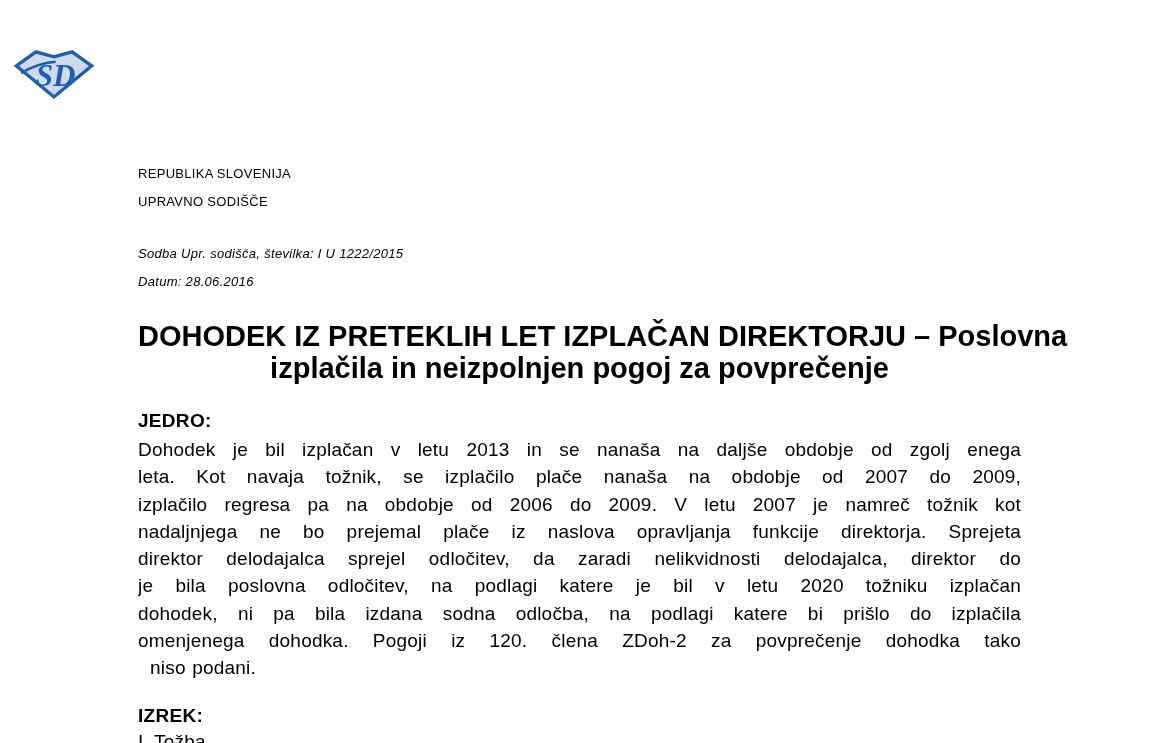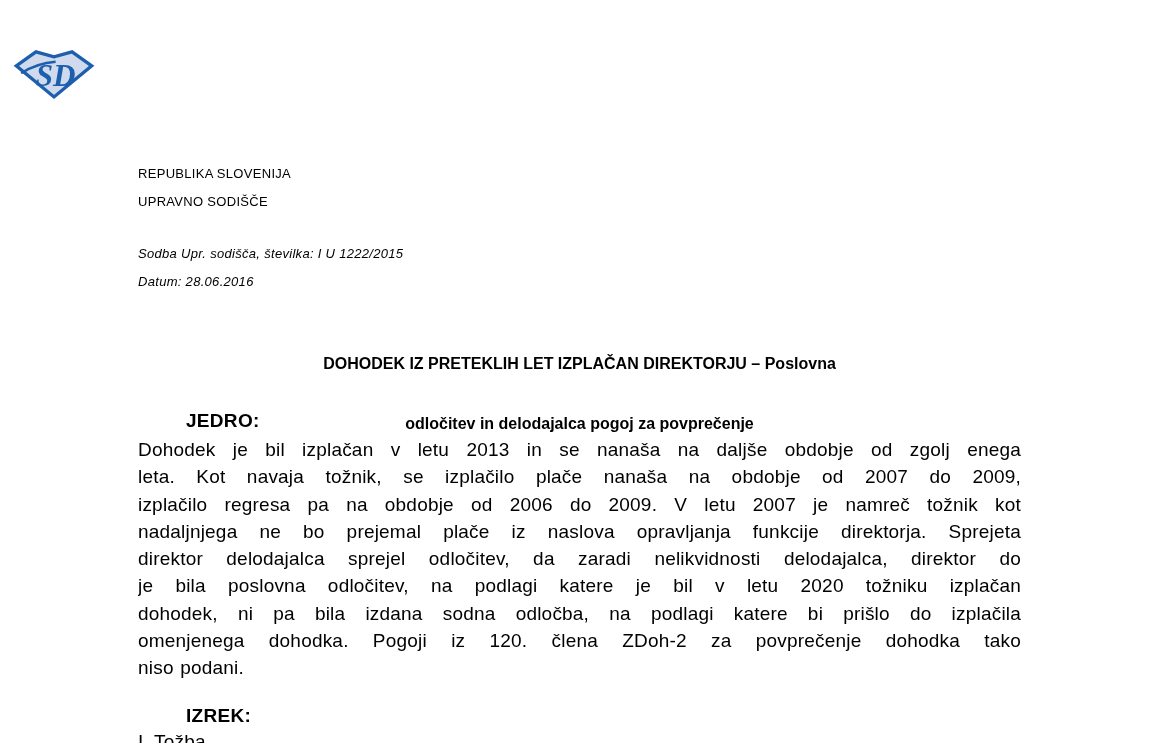--- a/index.html
+++ b/index.html
@@ -50,48 +50,47 @@
     font-size: 13px;
     line-height: 28px;
     letter-spacing: 0.3px;
   }
   .case-block { top: 240px; font-style: italic; }
   .title-block {
     top: 320px;
     text-align: center;
   }
   .title-line {
-    font-size: 16px;
+    font-size: 29px;
     line-height: 32px;
     font-weight: bold;
     white-space: nowrap;
-    margin-top: 28px;
   }
   .section-label {
     font-size: 19px;
     line-height: 28px;
     font-weight: bold;
     letter-spacing: 0.3px;
-    margin-left: 48px;
   }
   .jedro-label-block { top: 407px; }
   .jedro-lines-block { top: 436px; }
   .jline {
     font-size: 19px;
     line-height: 27.3px;
     height: 27.3px;
     overflow: hidden;
     text-align: justify;
     text-align-last: justify;
     word-spacing: 1px;
     letter-spacing: 0.2px;
   }
   .jline.last {
     text-align: left;
     text-align-last: left;
+    margin-left: 12px;
   }
   .izrek-block { top: 702px; }
   .partial-block { top: 728px; }
   .body-line {
     font-size: 19px;
     line-height: 28px;
     letter-spacing: 0.2px;
   }
 </style>
 </head>
@@ -112,21 +111,21 @@
     <div class="hdr-line">UPRAVNO SODIŠČE</div>
   </div>
 
   <div class="col case-block">
     <div class="hdr-line">Sodba Upr. sodišča, številka: I U 1222/2015</div>
     <div class="hdr-line">Datum: 28.06.2016</div>
   </div>
 
   <div class="col title-block">
     <div class="title-line">DOHODEK IZ PRETEKLIH LET IZPLAČAN DIREKTORJU – Poslovna</div>
-    <div class="title-line">odločitev in delodajalca pogoj za povprečenje</div>
+    <div class="title-line">izplačila in neizpolnjen pogoj za povprečenje</div>
   </div>
 
   <div class="col jedro-label-block">
     <div class="section-label">JEDRO:</div>
   </div>
 
   <div class="col jedro-lines-block">
     <div class="jline">Dohodek je bil izplačan v letu 2013 in se nanaša na daljše obdobje od zgolj enega</div>
     <div class="jline">leta. Kot navaja tožnik, se izplačilo plače nanaša na obdobje od 2007 do 2009,</div>
     <div class="jline">izplačilo regresa pa na obdobje od 2006 do 2009. V letu 2007 je namreč tožnik kot</div>

